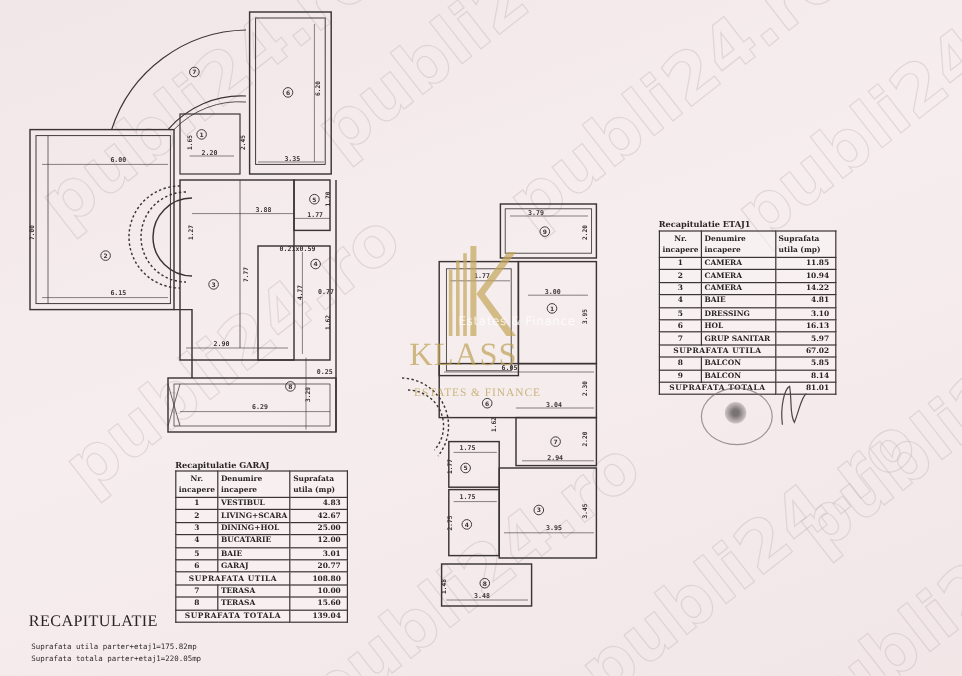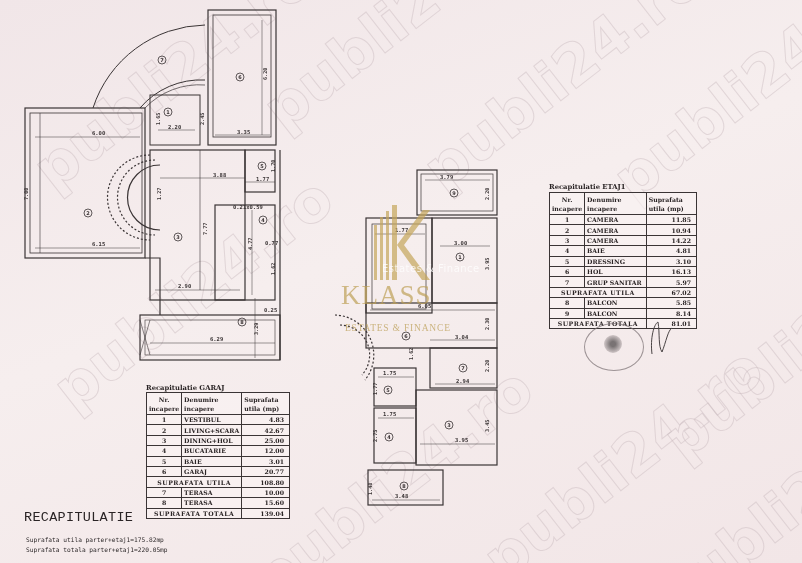--- a/index.html
+++ b/index.html
@@ -49,21 +49,21 @@
   table.recap tr.hdr td { height: 22px; font-weight: bold; vertical-align: middle; }
   .tbl-title {
     position: absolute;
     font-family: "DejaVu Serif", serif;
     font-weight: bold;
     font-size: 6.8px;
     color: #2a2425;
   }
   .recap-title {
     position: absolute; left: 24px; top: 510px;
-    font-family: Liberation Mono, monospace;
+    font-family: Liberation Serif, serif;
     font-size: 13.5px; color: #2a2425; letter-spacing: 0.3px;
   }
   .recap-line {
     position: absolute; left: 26px;
     font-family: "DejaVu Sans Mono", monospace;
     font-size: 6.2px; color: #2e2a2b;
   }
   .logo {
     position: absolute; left: 338px; top: 205px; width: 140px; height: 140px;
     pointer-events: none;

